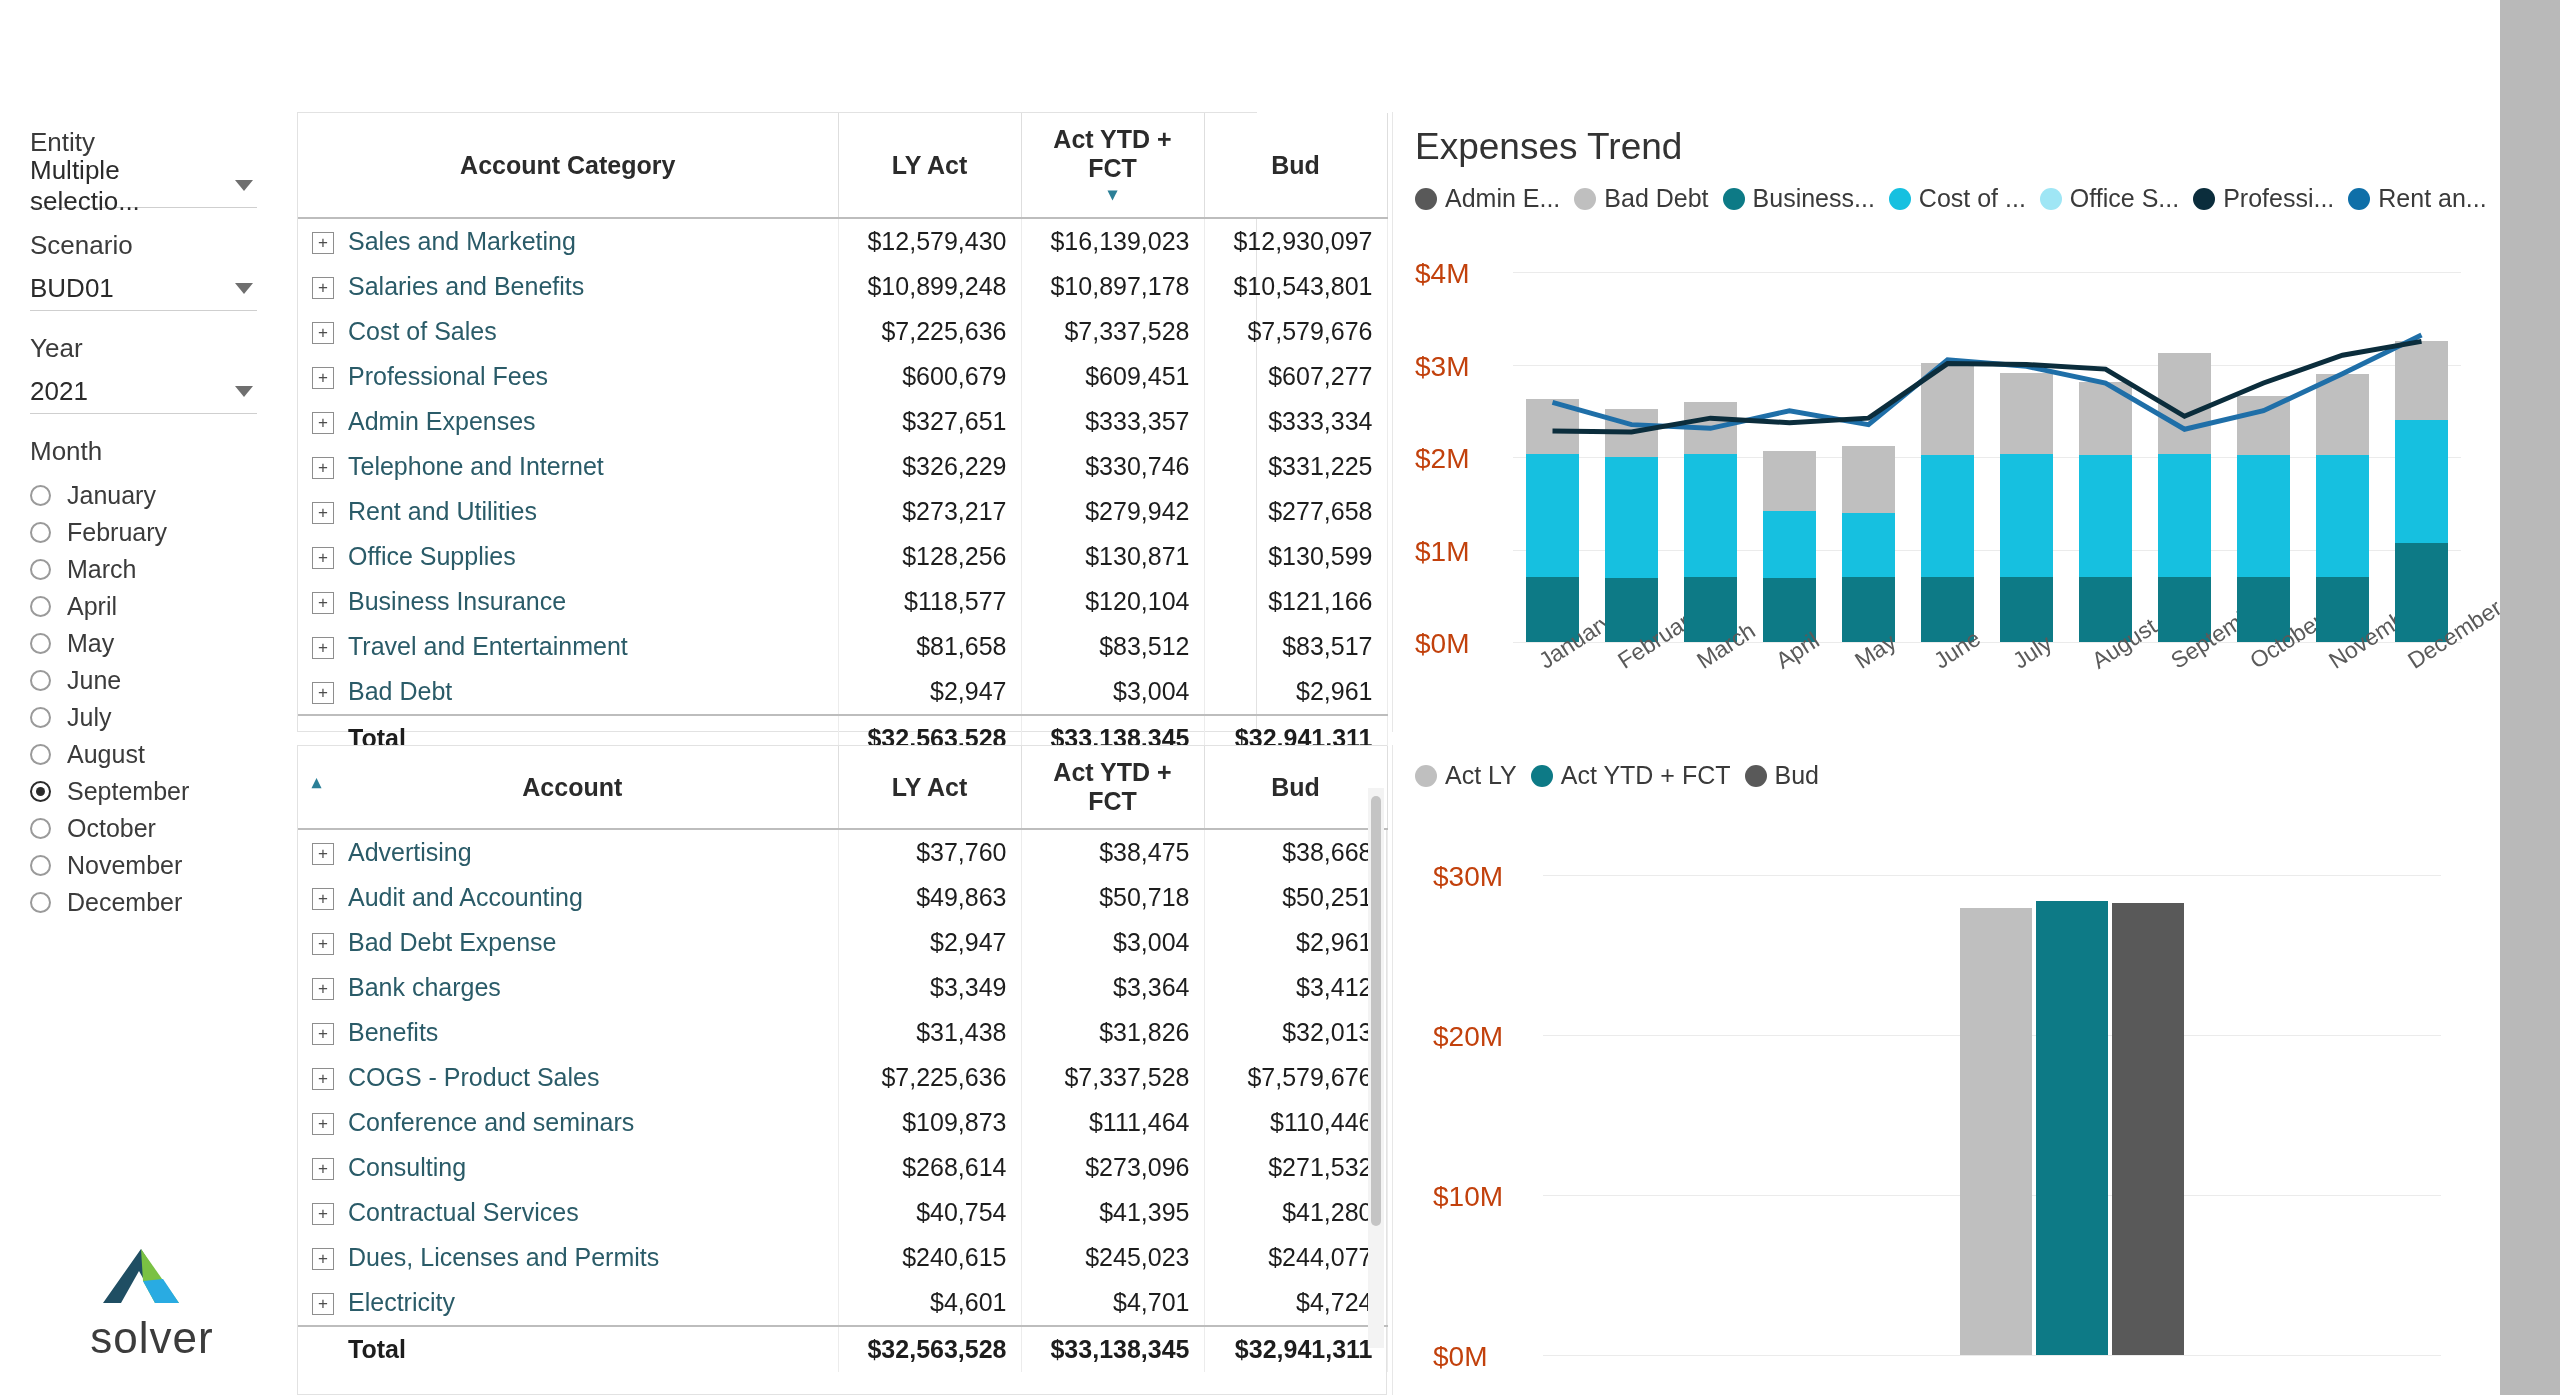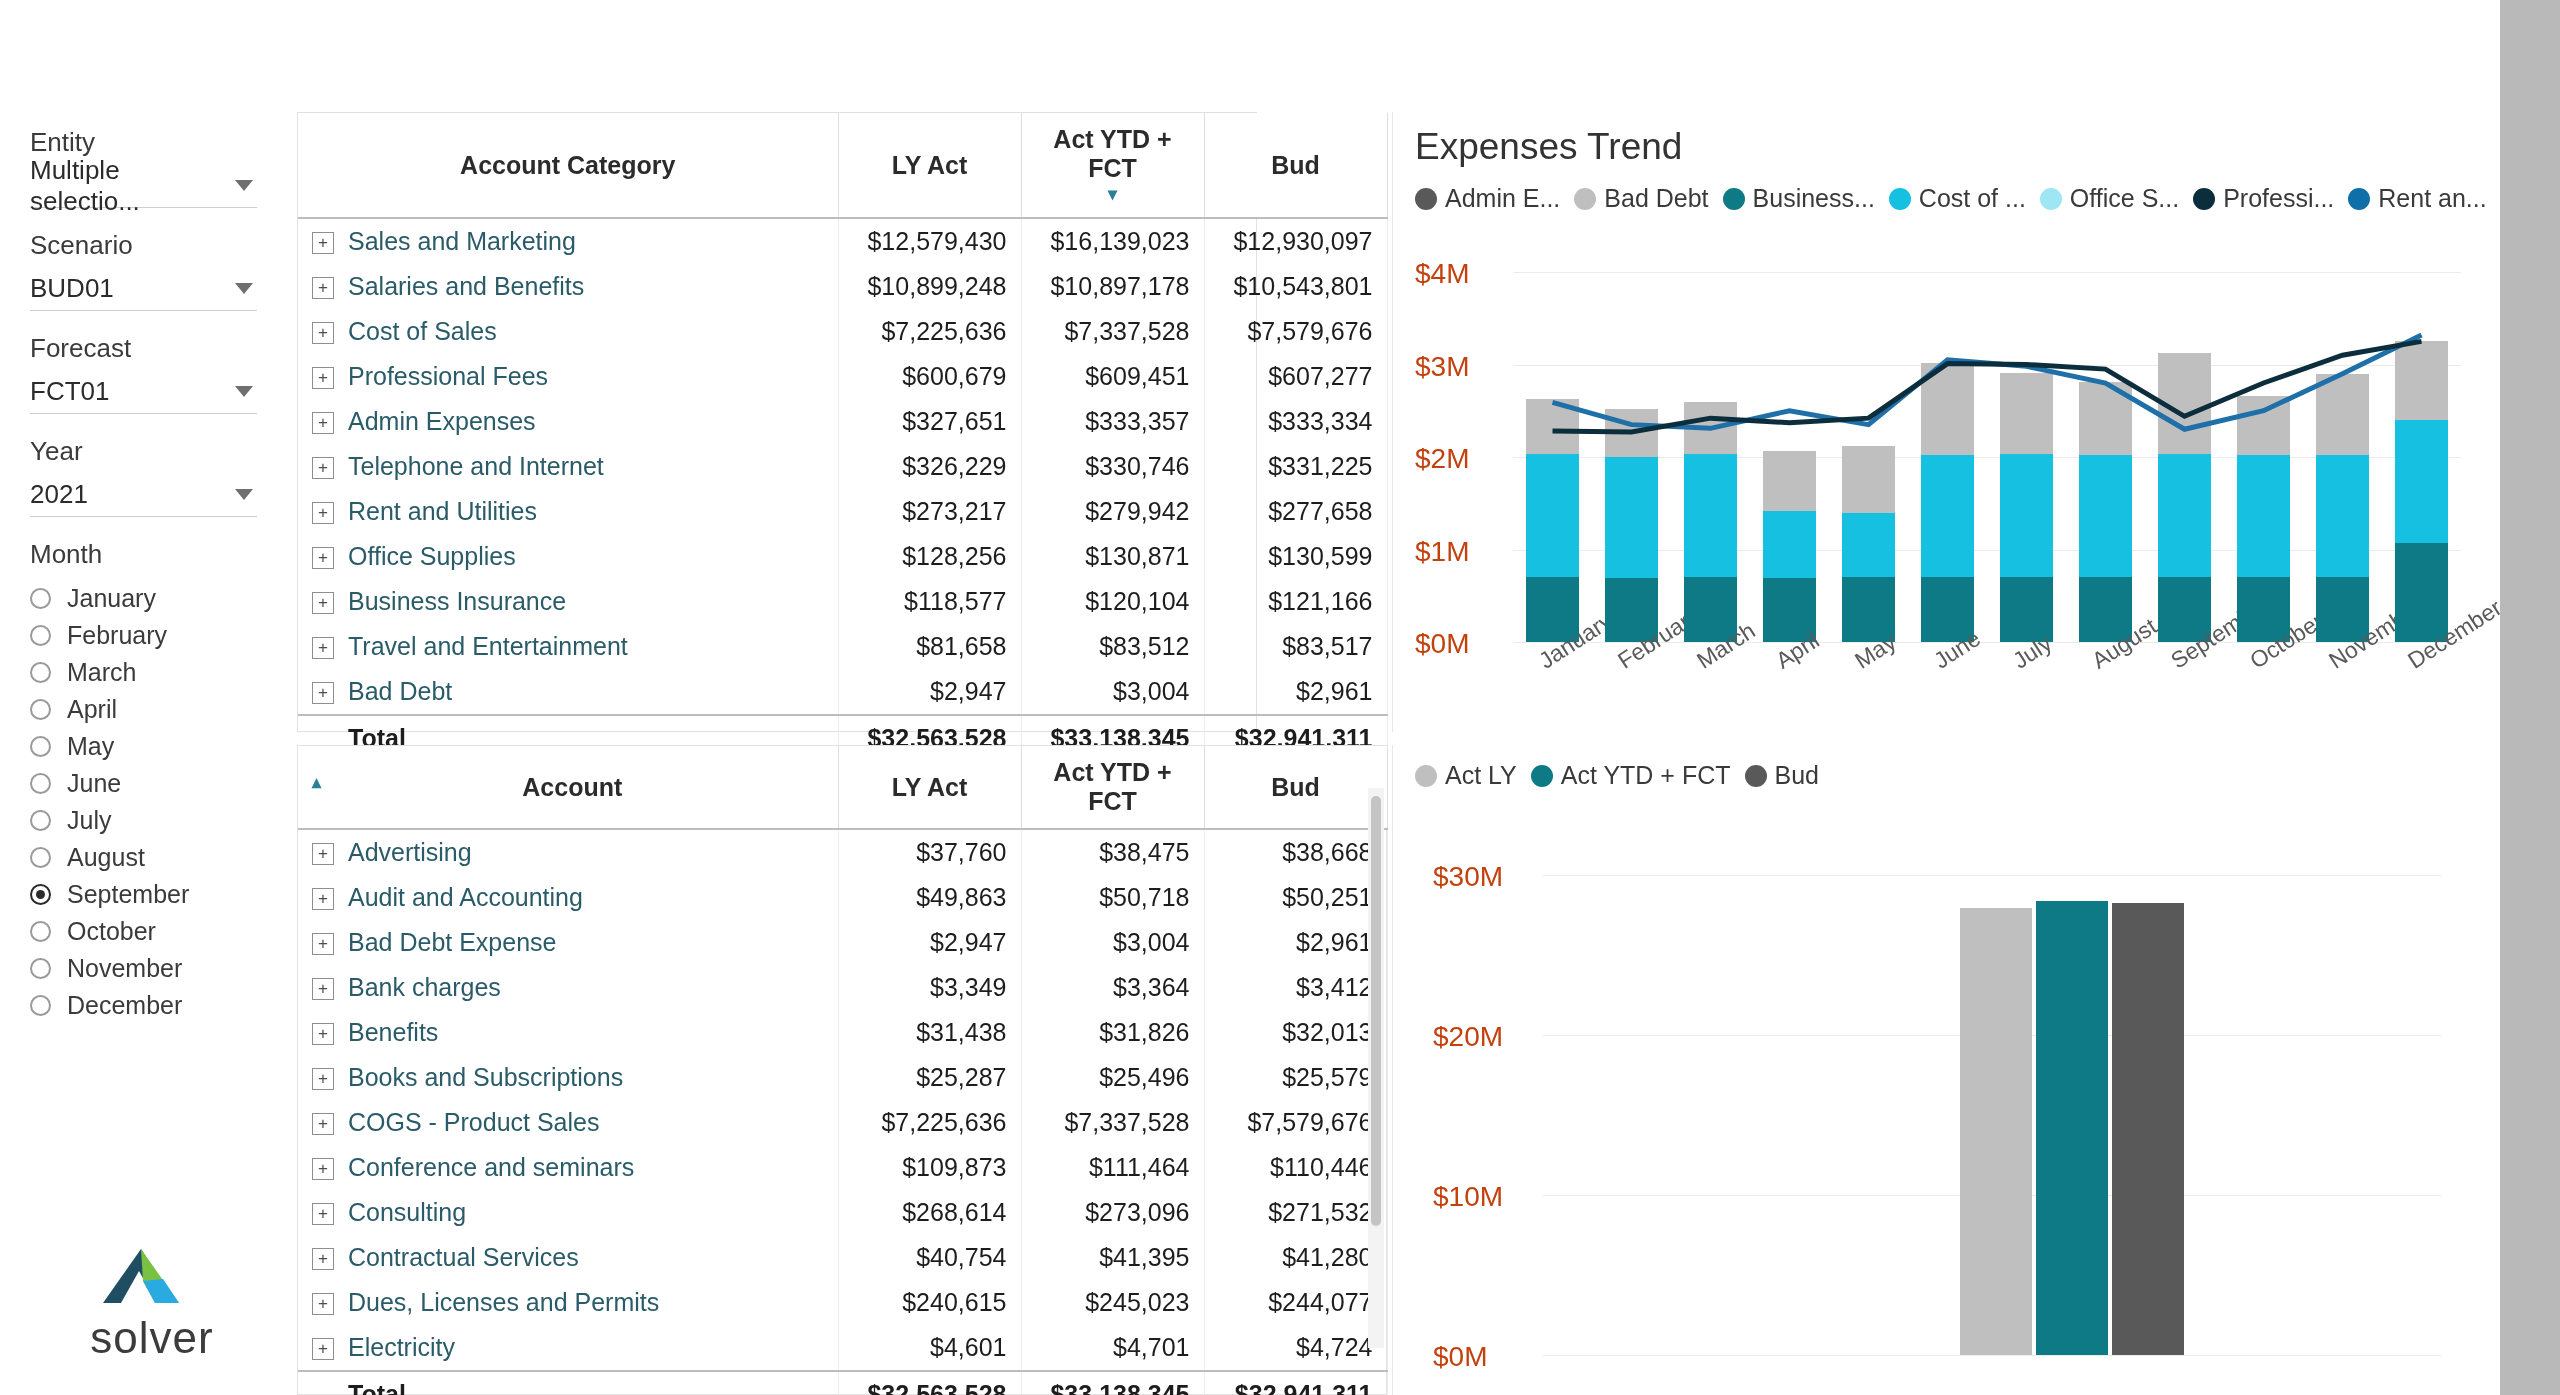--- a/index.html
+++ b/index.html
@@ -149,27 +149,20 @@
     </div>
 
     <div class="filter-group">
       <div class="filter-label">Scenario</div>
       <div class="dropdown">
         <span>BUD01</span>
         <span class="chev"></span>
       </div>
     </div>
 
-    <div class="filter-group">
-      <div class="filter-label">Forecast</div>
-      <div class="dropdown">
-        <span>FCT01</span>
-        <span class="chev"></span>
-      </div>
-    </div>
 
     <div class="filter-group">
       <div class="filter-label">Year</div>
       <div class="dropdown">
         <span>2021</span>
         <span class="chev"></span>
       </div>
     </div>
 
     <div class="filter-group">
@@ -374,26 +367,20 @@
             <td><span class="expand">+</span>Bank charges</td>
             <td class="num">$3,349</td>
             <td class="num">$3,364</td>
             <td class="num">$3,412</td>
           </tr>
           <tr>
             <td><span class="expand">+</span>Benefits</td>
             <td class="num">$31,438</td>
             <td class="num">$31,826</td>
             <td class="num">$32,013</td>
-          </tr>
-          <tr>
-            <td><span class="expand">+</span>Books and Subscriptions</td>
-            <td class="num">$25,287</td>
-            <td class="num">$25,496</td>
-            <td class="num">$25,579</td>
           </tr>
           <tr>
             <td><span class="expand">+</span>COGS - Product Sales</td>
             <td class="num">$7,225,636</td>
             <td class="num">$7,337,528</td>
             <td class="num">$7,579,676</td>
           </tr>
           <tr>
             <td><span class="expand">+</span>Conference and seminars</td>
             <td class="num">$109,873</td>

